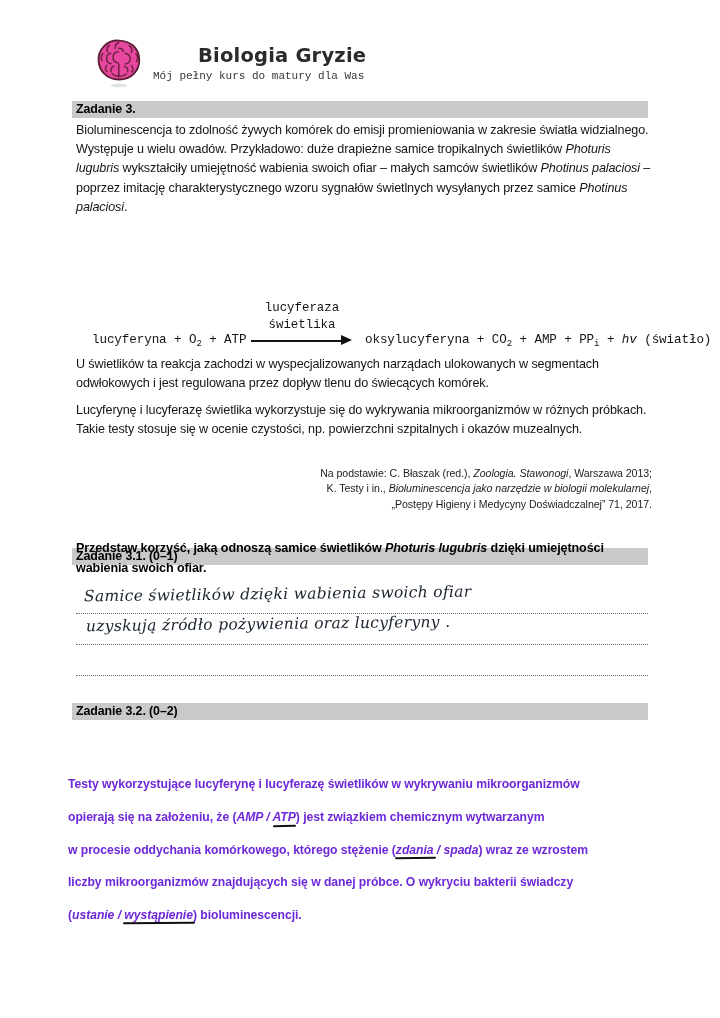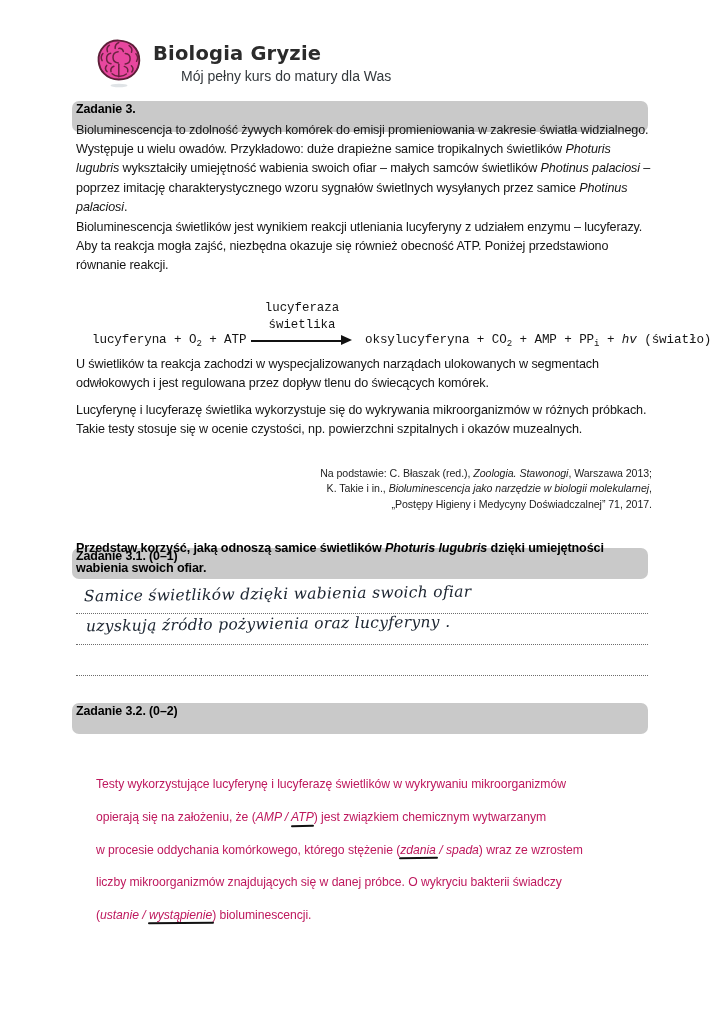--- a/index.html
+++ b/index.html
@@ -43,45 +43,44 @@
     justify-content: center;
     padding-top: 2px;
   }
   .brand-title {
     font-family: "DejaVu Sans", sans-serif;
     font-size: 19.5px;
     font-weight: bold;
     letter-spacing: 0.2px;
     color: #2b2b2b;
     line-height: 1.1;
+    margin-left: 45px;
   }
   .brand-sub {
-    font-family: Liberation Sans, sans-serif;
-    font-size: 14px;
+    font-family: Liberation Mono, monospace;
+    font-size: 11px;
     color: #33383c;
     line-height: 1.2;
     margin-top: 4px;
-    margin-left: 28px;
   }
 
   
   .task-band {
     position: absolute;
     left: 72px;
     width: 576px;
-    height: 31px;
+    height: 17px;
     background: #c9c9c9;
     font-size: 12.4px;
     font-weight: bold;
     color: #000;
     line-height: 17px;
     padding-left: 4px;
     box-sizing: border-box;
     letter-spacing: -0.1px;
-    border-radius: 7px;
   }
 
   
   .para {
     position: absolute;
     left: 76px;
     width: 576px;
     font-size: 12.6px;
     line-height: 19.2px;
     color: #141414;
@@ -188,26 +187,27 @@
     font-size: 15.5px;
     color: #1b2430;
     white-space: nowrap;
     transform: rotate(-0.7deg);
     letter-spacing: 0.3px;
   }
 
   
   .gapfill {
     position: absolute;
-    left: 96px;
+    left: 68px;
     width: 570px;
     font-size: 12.2px;
     line-height: 32.8px;
-    color: #be185d;
+    color: #6d28d9;
     letter-spacing: -0.05px;
+    font-weight: bold;
   }
   .choice { font-style: italic; }
   .marked {
     position: relative;
     font-style: italic;
   }
   .marked::after {
     content: "";
     position: absolute;
     left: -1px;
@@ -265,21 +265,20 @@
     <div class="brand-text">
       <div class="brand-title">Biologia Gryzie</div>
       <div class="brand-sub">Mój pełny kurs do matury dla Was</div>
     </div>
   </div>
 
   <div class="task-band" style="top:101px;">Zadanie 3.</div>
 
   <div class="para" style="top:121px;"><span>Bioluminescencja to zdolność żywych komórek do emisji promieniowania w zakresie światła widzialnego. Występuje u wielu owadów. Przykładowo: duże drapieżne samice tropikalnych świetlików </span><i>Photuris lugubris</i><span> wykształciły umiejętność wabienia swoich ofiar – małych samców świetlików </span><i>Photinus palaciosi</i><span> – poprzez imitację charakterystycznego wzoru sygnałów świetlnych wysyłanych przez samice </span><i>Photinus palaciosi</i><span>.</span></div>
 
-  <div class="para" style="top:218px;">Bioluminescencja świetlików jest wynikiem reakcji utleniania lucyferyny z udziałem enzymu – lucyferazy. Aby ta reakcja mogła zajść, niezbędna okazuje się również obecność ATP. Poniżej przedstawiono równanie reakcji.</div>
 
   <div class="equation" style="top:300px;font-family:Liberation Mono, monospace;">
     <div class="eq-enzyme">
       <div>lucyferaza</div>
       <div>świetlika</div>
     </div>
     <div class="eq-line">
       <span class="eq-left"><span>lucyferyna + O</span><sub>2</sub><span> + ATP</span></span>
       <span class="eq-arrow-wrap">
         <span class="eq-arrow-shaft"></span>
@@ -288,21 +287,21 @@
       <span class="eq-right"><span>oksylucyferyna + CO</span><sub>2</sub><span> + AMP + PP</span><sub>i</sub><span> + </span><i>hv</i><span> (światło)</span></span>
     </div>
   </div>
 
   <div class="para" style="top:355px;">U świetlików ta reakcja zachodzi w wyspecjalizowanych narządach ulokowanych w segmentach odwłokowych i jest regulowana przez dopływ tlenu do świecących komórek.</div>
 
   <div class="para" style="top:401px;">Lucyferynę i lucyferazę świetlika wykorzystuje się do wykrywania mikroorganizmów w różnych próbkach. Takie testy stosuje się w ocenie czystości, np. powierzchni szpitalnych i okazów muzealnych.</div>
 
   <div class="citation" style="top:466px;">
     <div><span>Na podstawie: C. Błaszak (red.), </span><i>Zoologia. Stawonogi</i><span>, Warszawa 2013;</span></div>
-    <div><span>K. Takie i in., </span><i>Bioluminescencja jako narzędzie w biologii molekularnej</i><span>,</span></div>
+    <div><span>K. Testy i in., </span><i>Bioluminescencja jako narzędzie w biologii molekularnej</i><span>,</span></div>
     <div>„Postępy Higieny i Medycyny Doświadczalnej” 71, 2017.</div>
   </div>
 
   <div class="task-band" style="top:548px;">Zadanie 3.1. (0–1)</div>
 
   <div class="bold-instruction" style="top:539px;"><span>Przedstaw korzyść, jaką odnoszą samice świetlików </span><i>Photuris lugubris</i><span> dzięki umiejętności wabienia swoich ofiar.</span></div>
 
   <div class="answer-area" style="top:583px;">
     <div class="dot-line">
       <div class="hand" style="left:8px; top:2px;">Samice  świetlików    dzięki  wabienia  swoich  ofiar</div>

